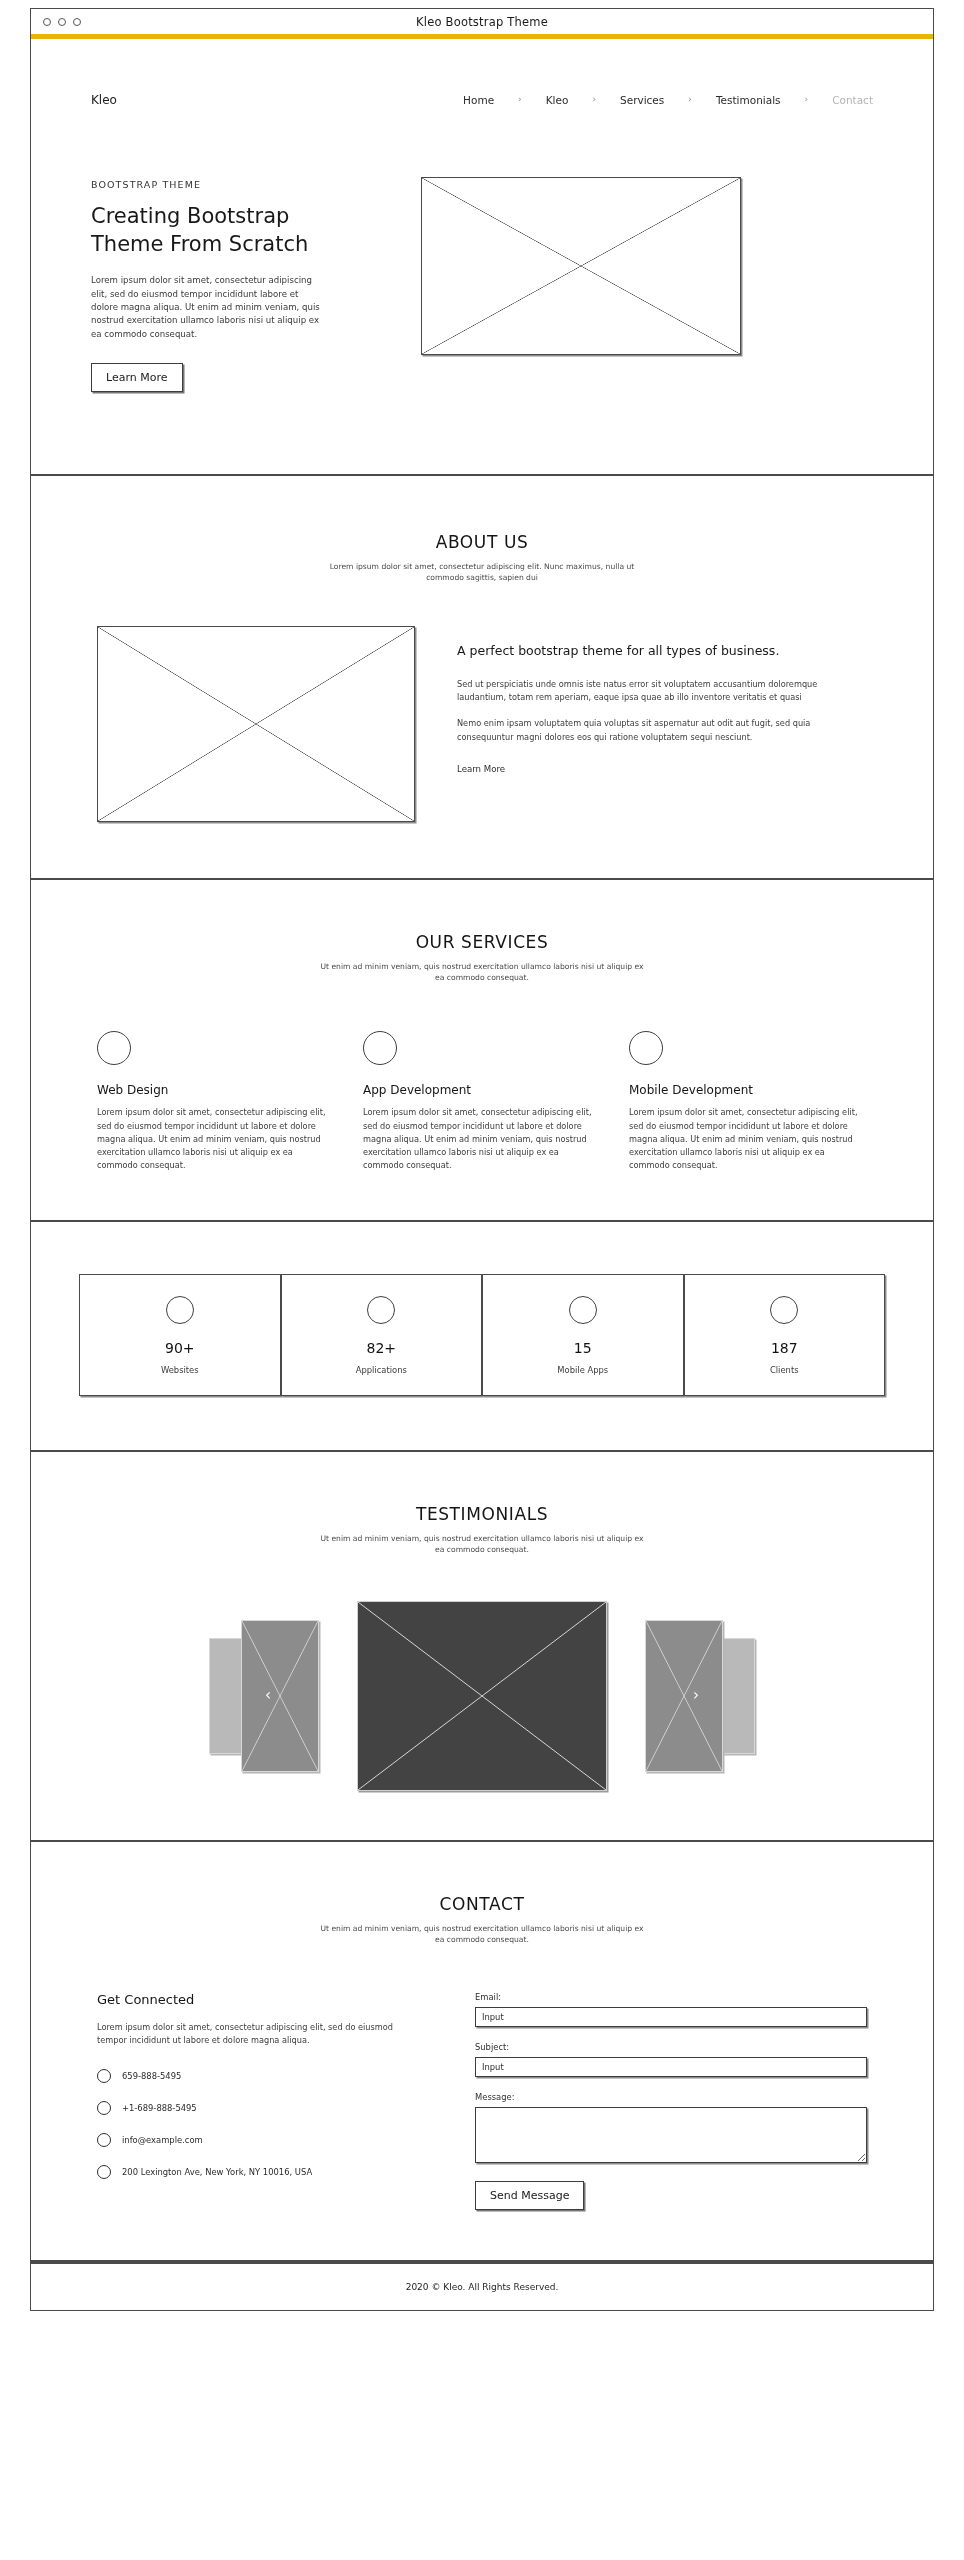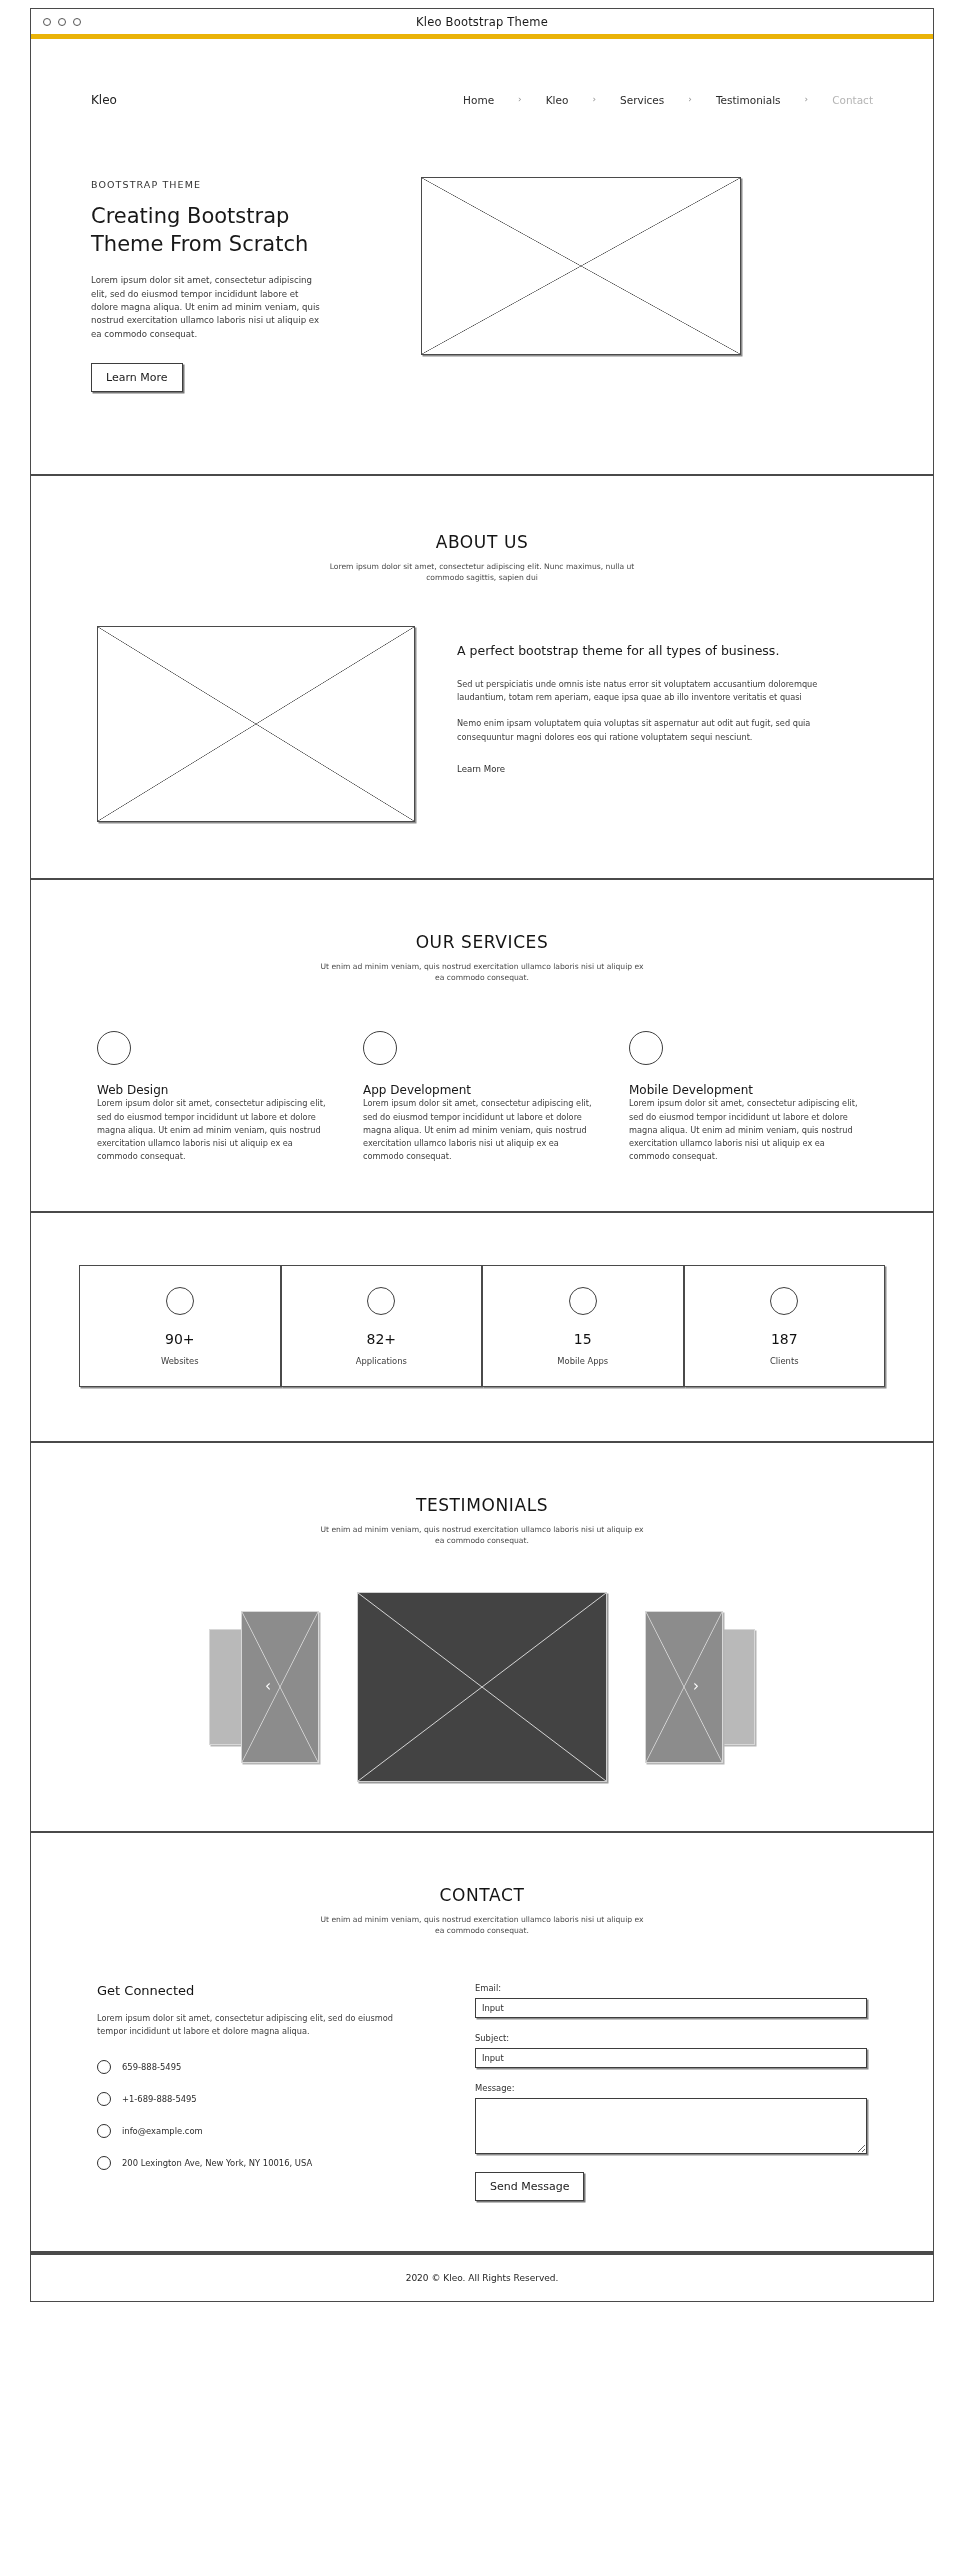--- a/index.html
+++ b/index.html
@@ -186,20 +186,21 @@
   .svc-circle {
     width: 34px; height: 34px;
     border: 1px solid #3f3f3f;
     border-radius: 50%;
     margin-bottom: 18px;
   }
   .svc-title {
     font-size: 12px;
     font-weight: normal;
     color: #151515;
+    margin-bottom: 9px;
   }
   .svc-text {
     font-size: 8.2px;
     line-height: 1.6;
     color: #3d3d3d;
   }
 
   
   .stats { padding: 52px 48px 54px 48px; }
   .stat-row { display: flex; }

